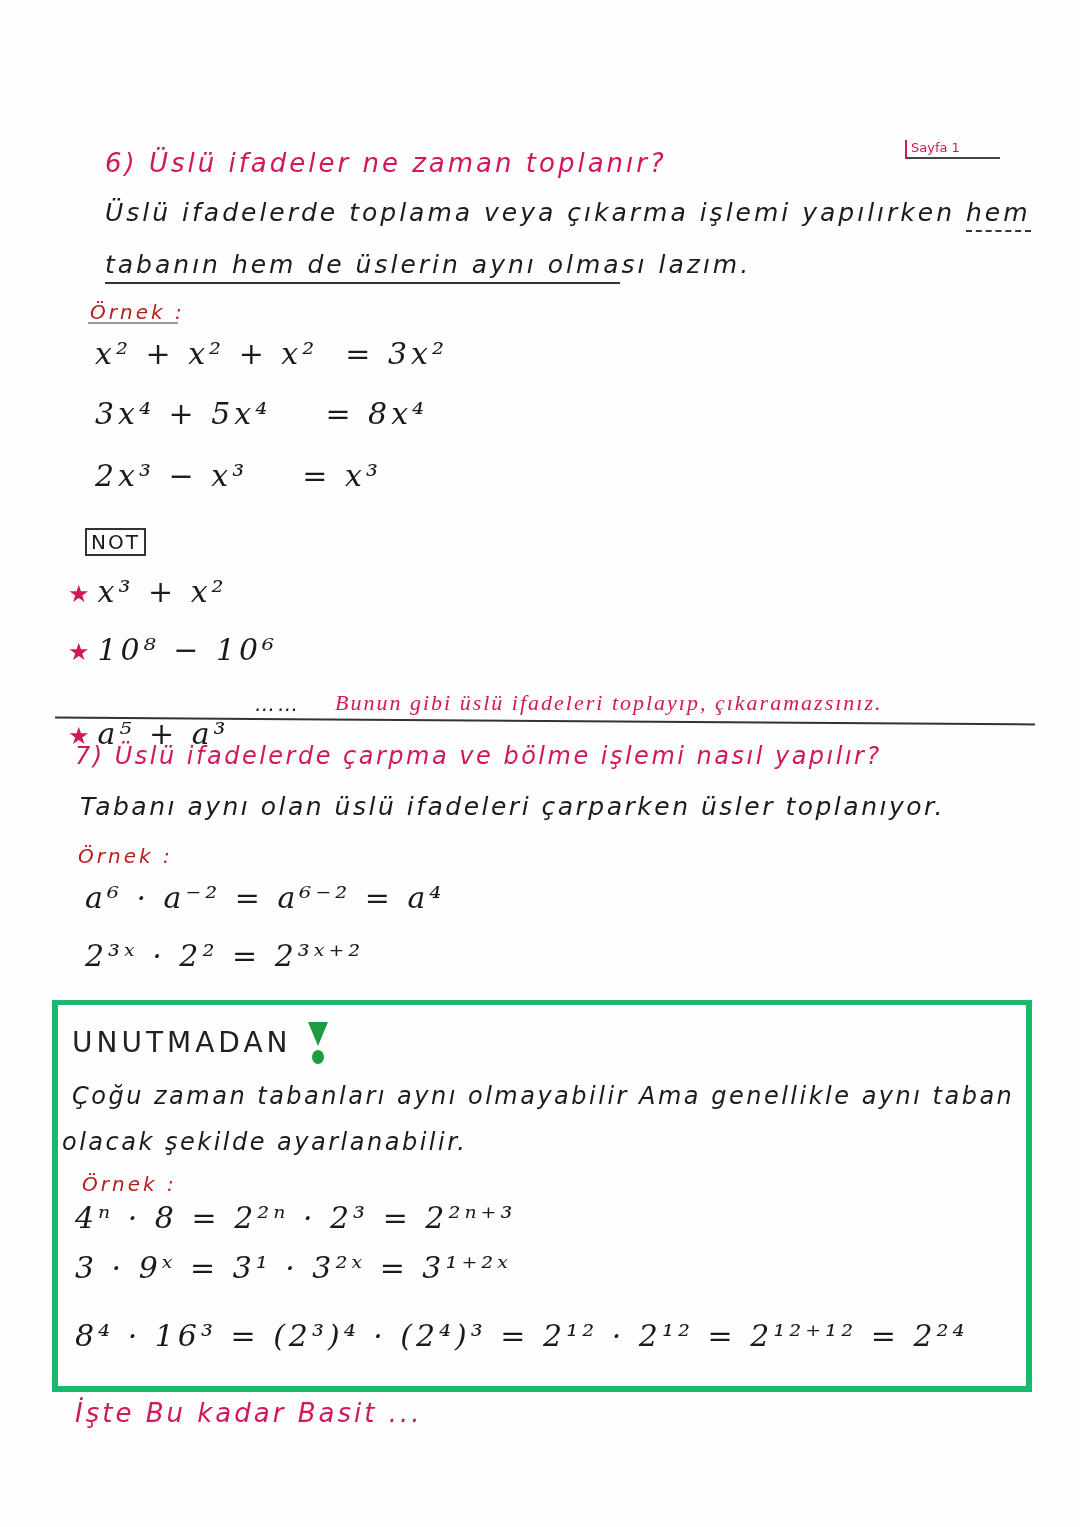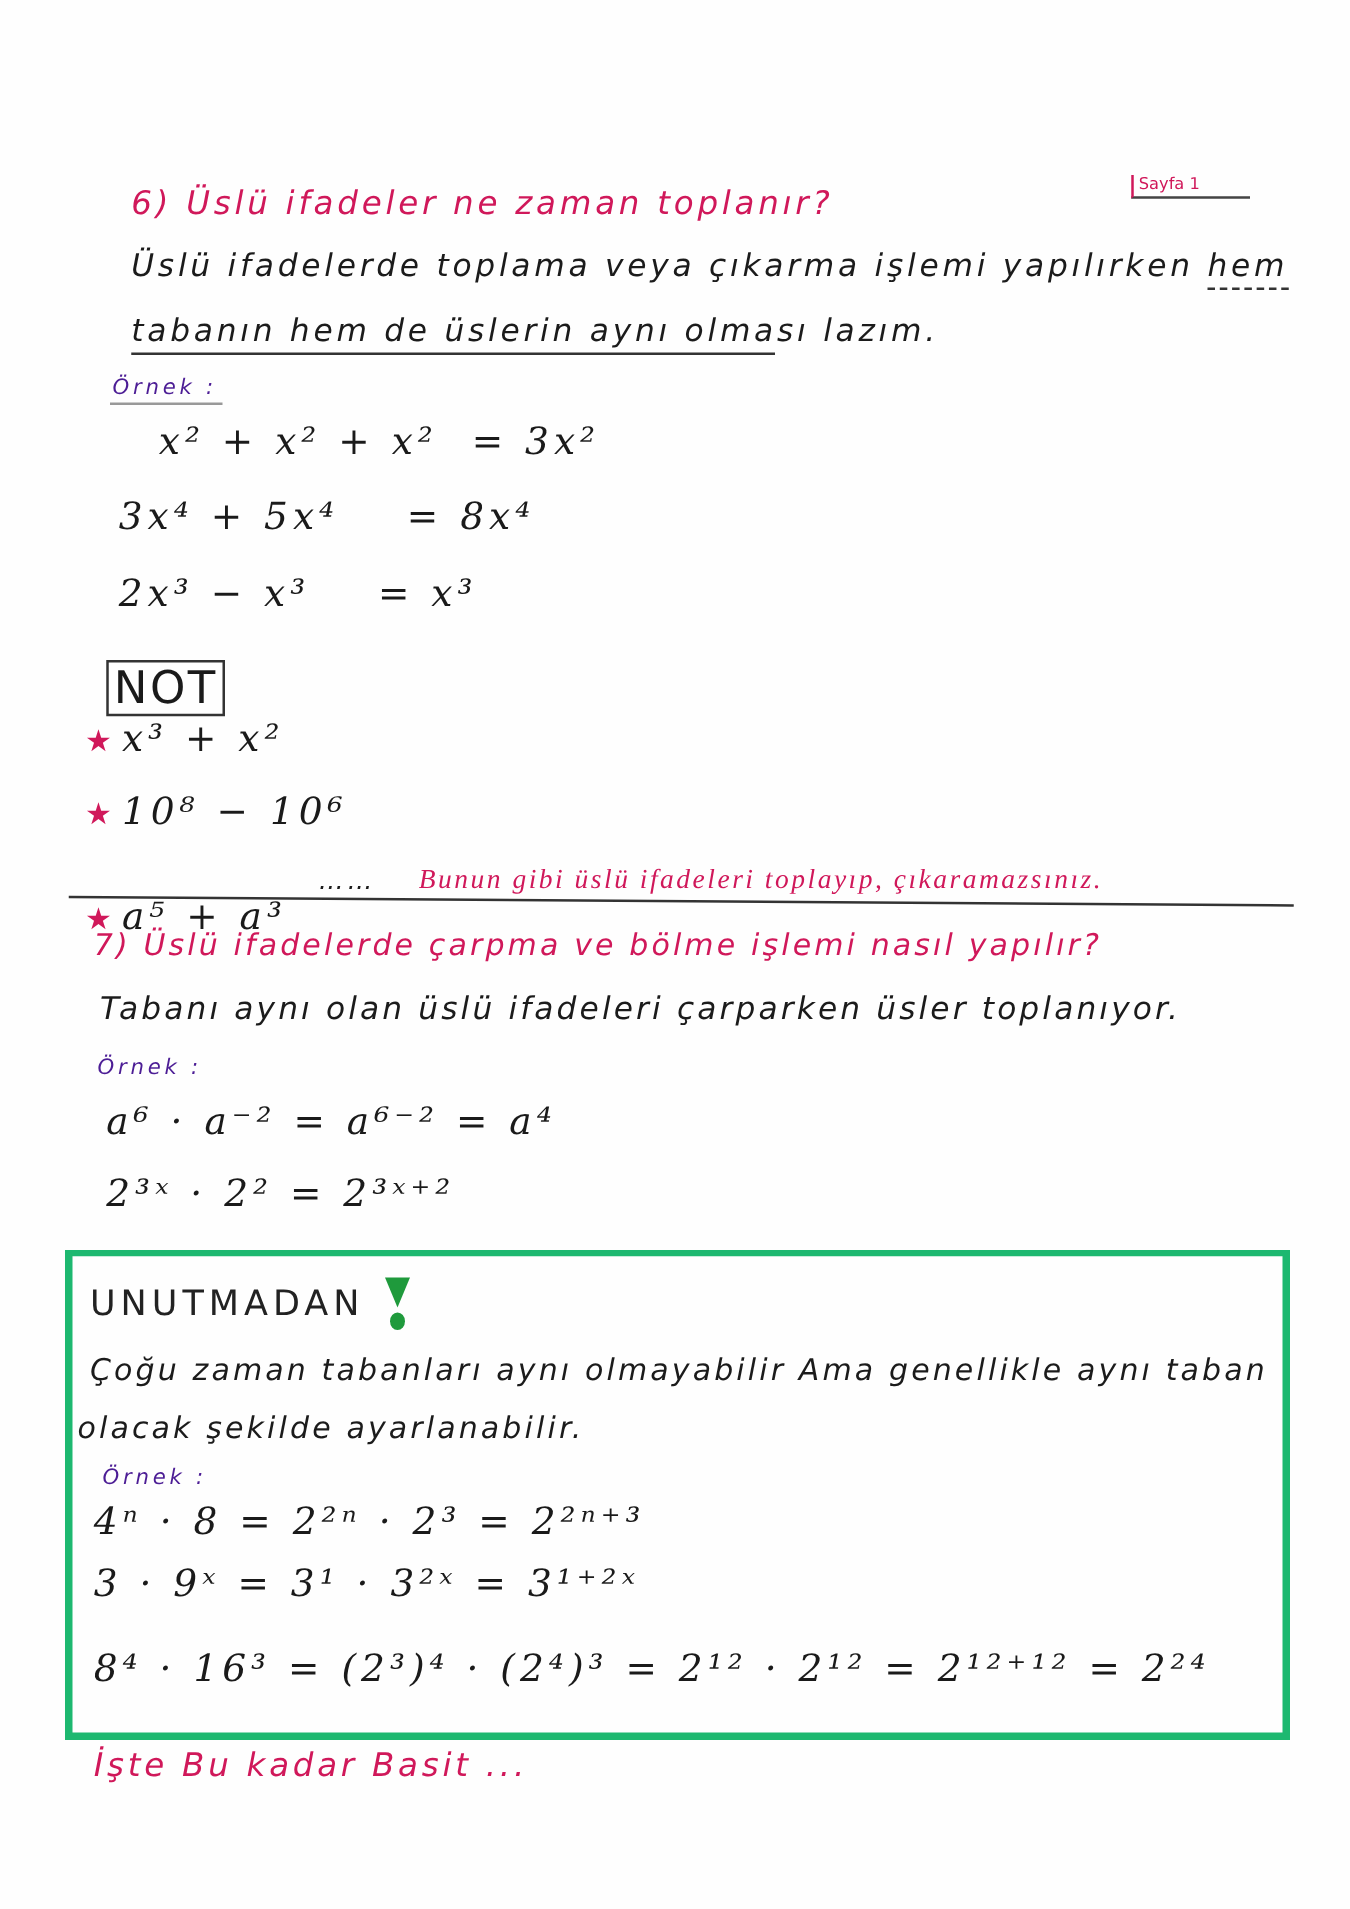--- a/index.html
+++ b/index.html
@@ -2,27 +2,27 @@
 <html><head>
 <meta charset="utf-8">
 <style>
   * { box-sizing: border-box; margin: 0; padding: 0; }
   html, body { width: 1080px; height: 1527px; background: #ffffff; overflow: hidden; }
   body { position: relative; font-family: "DejaVu Sans", sans-serif; color: #1a1a1a; }
   .page { position: absolute; left: 0; top: 0; width: 1080px; height: 1527px; background: #fefefe; }
   .line { position: absolute; white-space: nowrap; font-size: 25px; letter-spacing: 3px; font-style: italic; }
   .pink { color: #d0185a; }
   .dark { color: #1b1b1b; }
-  .faint { color: #4c1d95; font-size: 17px; }
+  .faint { color: #b91c1c; font-size: 20px; }
   .math { font-family: "DejaVu Serif", serif; font-style: italic; font-size: 30px; letter-spacing: 4px; }
   .u { border-bottom: 2px dashed #333; padding-bottom: 3px; }
   .sayfa { position: absolute; left: 905px; top: 140px; font-size: 13px; color: #d0185a; border-left: 2px solid #d0185a; border-bottom: 2px solid #444; padding: 0 40px 2px 4px; }
   .underline-bar { position: absolute; height: 0; border-top: 2px solid #333; }
   .divider { position: absolute; left: 55px; top: 720px; width: 980px; border-top: 2px solid #333; transform: rotate(0.4deg); }
-  .not-box { position: absolute; left: 85px; top: 528px; border: 2px solid #333; padding: 0 4px; font-size: 36px; letter-spacing: 2px; font-style: normal; }
+  .not-box { position: absolute; left: 85px; top: 528px; border: 2px solid #333; padding: 0 4px; font-size: 20px; letter-spacing: 2px; font-style: normal; }
   .star { color: #d0185a; font-style: normal; font-size: 24px; margin-right: 4px; }
   .green-box { position: absolute; left: 52px; top: 1000px; width: 980px; height: 392px; border: 6px solid #1db870; border-top-width: 5px; }
   .green-title { position: absolute; left: 72px; top: 1026px; font-size: 28px; letter-spacing: 4px; font-style: normal; color: #222; }
   .excl { position: absolute; left: 308px; top: 1022px; width: 20px; height: 42px; }
   .excl .top { width: 0; height: 0; border-left: 10px solid transparent; border-right: 10px solid transparent; border-top: 24px solid #1f9a3c; }
   .excl .dot { width: 12px; height: 14px; background: #1f9a3c; border-radius: 50%; margin: 4px auto 0; }
 </style>
 </head>
 <body>
 
@@ -32,21 +32,21 @@
 
   <div class="line pink" style="left:105px;top:148px;font-size:26px;">6) Üslü ifadeler ne zaman toplanır?</div>
   <div class="line dark" style="left:105px;top:250px;">tabanın hem de üslerin aynı olması lazım.</div>
   <div class="line dark" style="left:105px;top:198px;">
     <span>Üslü ifadelerde toplama veya çıkarma işlemi yapılırken </span><span class="u">hem</span>
   </div>
   <div class="underline-bar" style="left:105px;top:282px;width:515px;"></div>
   <div class="line faint" style="left:90px;top:300px;">Örnek :</div>
   <div class="underline-bar" style="left:88px;top:322px;width:90px;border-color:#999;"></div>
 
-  <div class="line math" style="left:95px;top:336px;margin-left:32px;">
+  <div class="line math" style="left:95px;top:336px;">
     <span>x² + x² + x²</span>&nbsp;&nbsp;<span>= 3x²</span>
   </div>
   <div class="line math" style="left:95px;top:396px;">
     <span>3x⁴ + 5x⁴</span>&nbsp;&nbsp;&nbsp;&nbsp;<span>= 8x⁴</span>
   </div>
   <div class="line math" style="left:95px;top:458px;">
     <span>2x³ − x³</span>&nbsp;&nbsp;&nbsp;&nbsp;<span>= x³</span>
   </div>
 
   <div class="line not-box">NOT</div>

